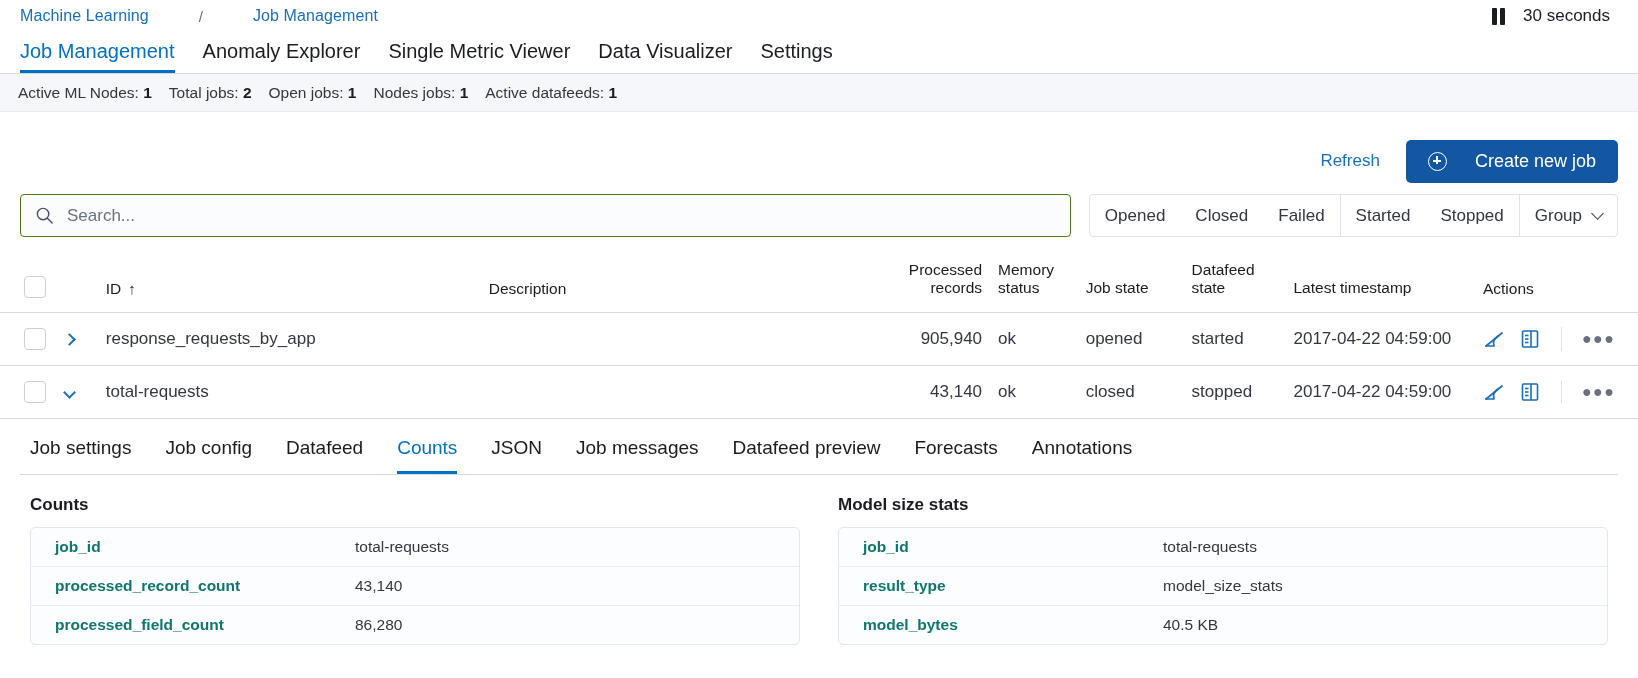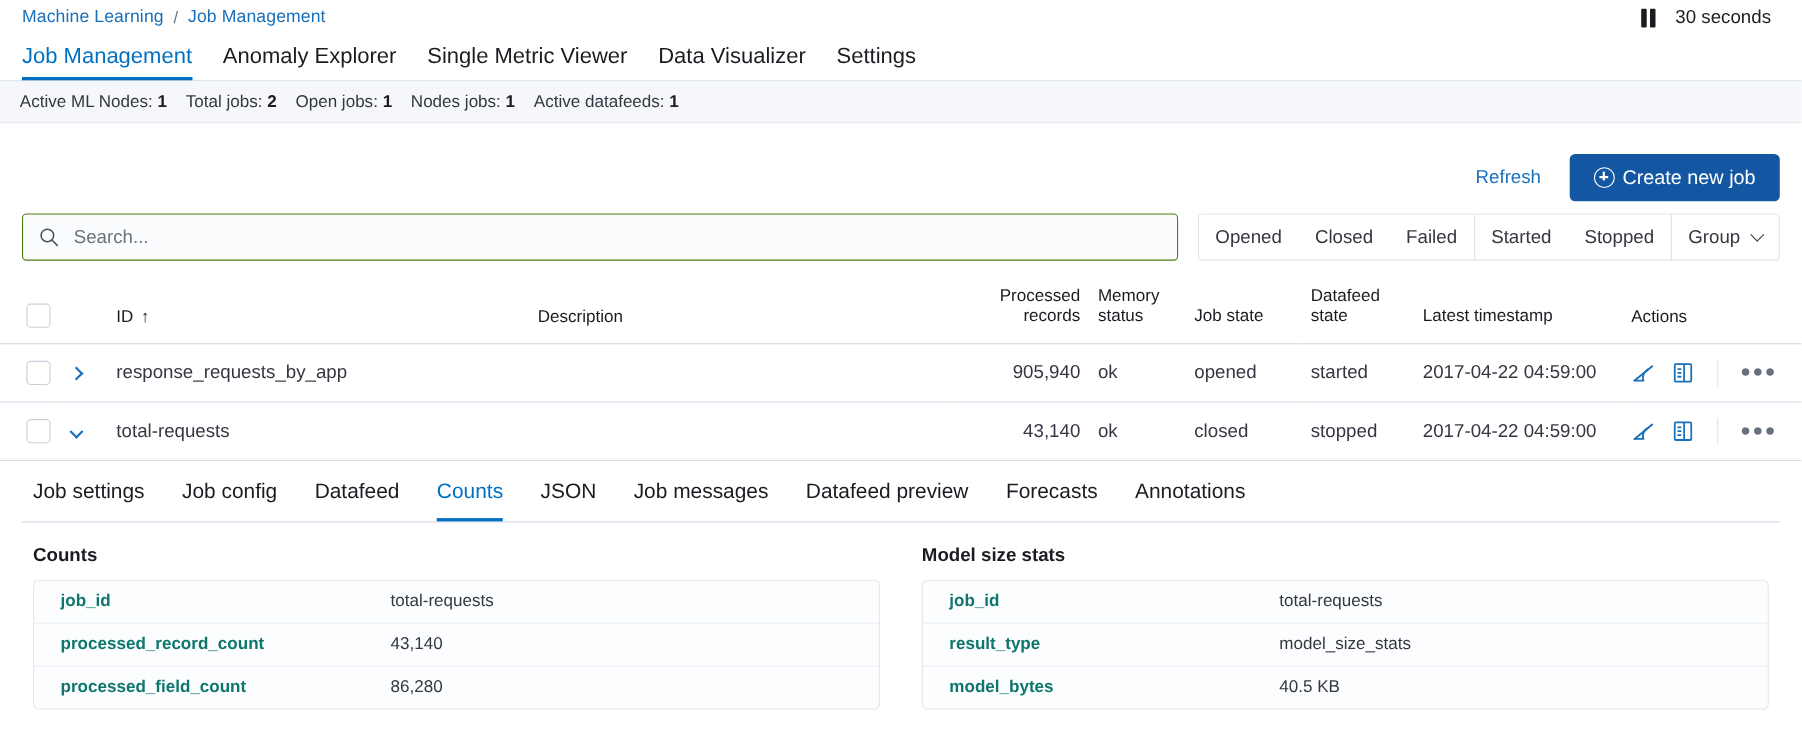--- a/index.html
+++ b/index.html
@@ -11,20 +11,21 @@
     color: #343741;
     overflow: hidden;
   }
   .page { width: 1638px; height: 678px; position: relative; }
 
   
   .breadcrumb-row {
     display: flex; align-items: center;
     height: 28px; padding: 0 20px;
     margin-top: 2px;
+    gap: 41px;
   }
   .crumb {
     color: #1a6fba; font-size: 16px; text-decoration: none;
     letter-spacing: .1px;
   }
   .crumb-sep { color: #69707d; font-size: 15px; margin: 0 9px; }
   .breadcrumb-spacer { flex: 1; }
   .refresh-ctl { display: flex; align-items: center; gap: 18px; padding-right: 8px; }
   .pause-icon { display: inline-flex; gap: 3px; }
   .pause-icon i { display: block; width: 5px; height: 17px; background: #1a1c21; border-radius: 1px; }
@@ -57,21 +58,21 @@
 
   
   .toolbar {
     display: flex; align-items: center; justify-content: flex-end;
     gap: 26px; padding: 24px 20px 0 20px; height: 74px;
   }
   .link-btn { color: #1a6fba; font-size: 17px; cursor: pointer; }
   .primary-btn {
     background: #1357a3; color: #fff; border: none; border-radius: 5px;
     height: 43px; padding: 0 22px; font-size: 18px; cursor: pointer;
-    display: inline-flex; align-items: center; gap: 7px;
+    display: inline-flex; align-items: center; gap: 28px;
     font-family: "Liberation Sans", sans-serif;
   }
   .plus-circle {
     width: 19px; height: 19px; border: 1.8px solid #fff; border-radius: 50%;
     position: relative; flex: 0 0 auto;
   }
   .plus-circle::before, .plus-circle::after {
     content: ""; position: absolute; background: #fff;
   }
   .plus-circle::before { left: 3.6px; top: 7.3px; width: 8px; height: 1.8px; }

